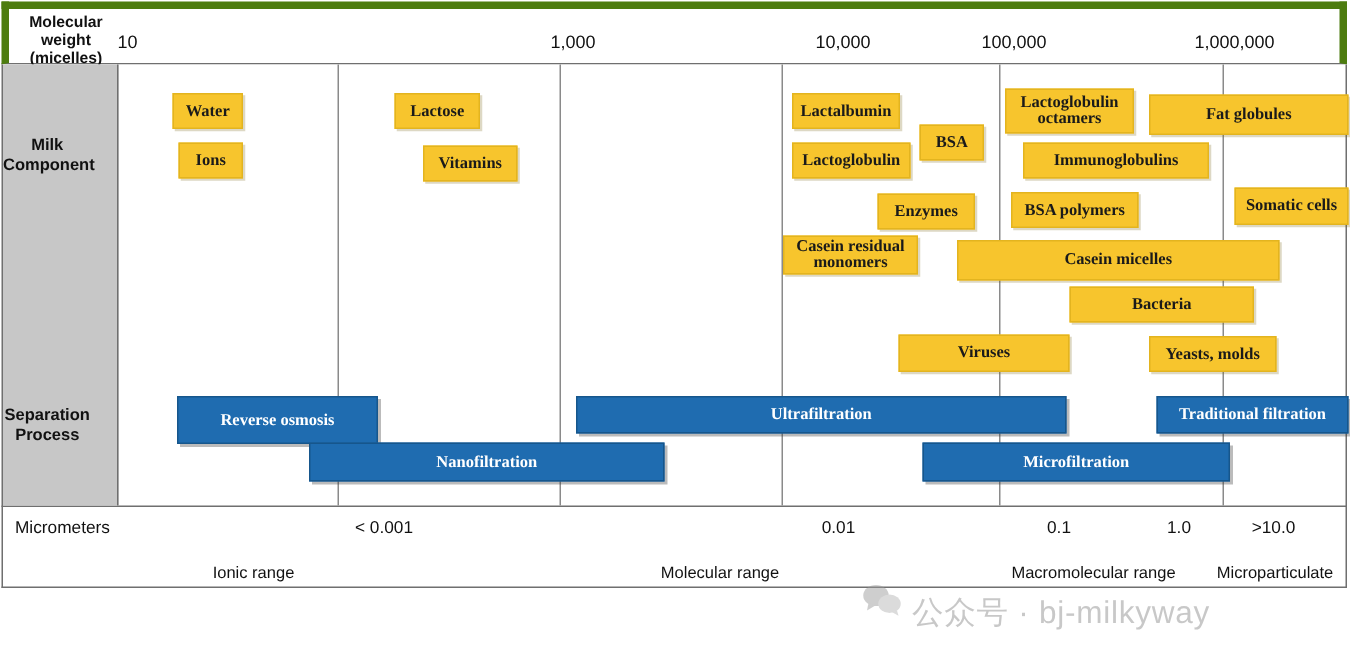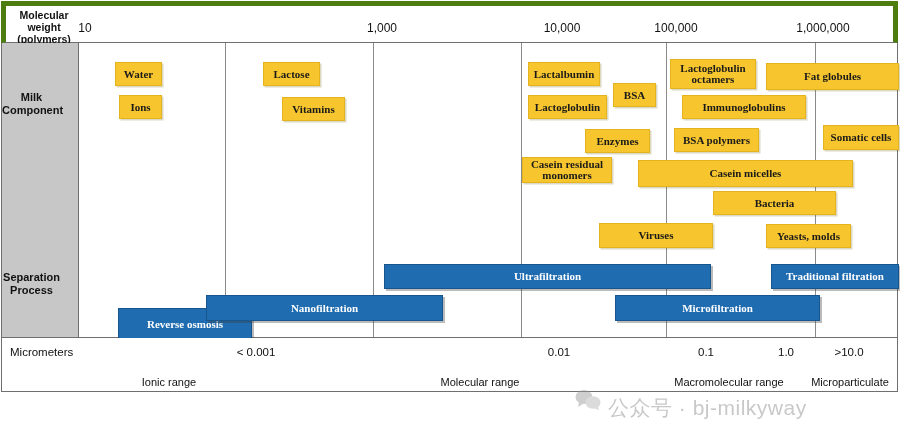--- a/index.html
+++ b/index.html
@@ -56,21 +56,21 @@
 </style>
 </head>
 <body>
 
 <div id="chart-root">
 
   <div class="top-axis">
     <div class="mw-label">
       <span class="lrow">Molecular</span>
       <span class="lrow">weight</span>
-      <span class="lrow">(polymers)</span>
+      <span class="lrow">(micelles)</span>
     </div>
     <div id="top-ticks">
         <div class="top-tick" style="left: 79px;">10</div>
         <div class="top-tick" style="left: 213px; margin-top: 40px;">100</div>
         <div class="top-tick" style="left: 376px;">1,000</div>
         <div class="top-tick" style="left: 556px;">10,000</div>
         <div class="top-tick" style="left: 670px;">100,000</div>
         <div class="top-tick" style="left: 817px;">1,000,000</div>
       </div>
   </div>
@@ -143,21 +143,21 @@
           <span>Bacteria</span>
         </div>
         <div class="box yellow" style="left: 597px; top: 180px; width: 114px; height: 25px;">
           <span>Viruses</span>
         </div>
         <div class="box yellow" style="left: 764px; top: 181px; width: 85px; height: 24px;">
           <span>Yeasts, molds</span>
         </div>
       </div>
     <div id="process-boxes">
-        <div class="box blue" style="left: 116px; top: 221px; width: 134px; height: 32px; margin-top: 44px;">
+        <div class="box blue" style="left: 116px; top: 221px; width: 134px; height: 32px;">
           <span>Reverse osmosis</span>
         </div>
         <div class="box blue" style="left: 382px; top: 221px; width: 327px; height: 25px;">
           <span>Ultrafiltration</span>
         </div>
         <div class="box blue" style="left: 769px; top: 221px; width: 128px; height: 25px;">
           <span>Traditional filtration</span>
         </div>
         <div class="box blue" style="left: 204px; top: 252px; width: 237px; height: 26px;">
           <span>Nanofiltration</span>

